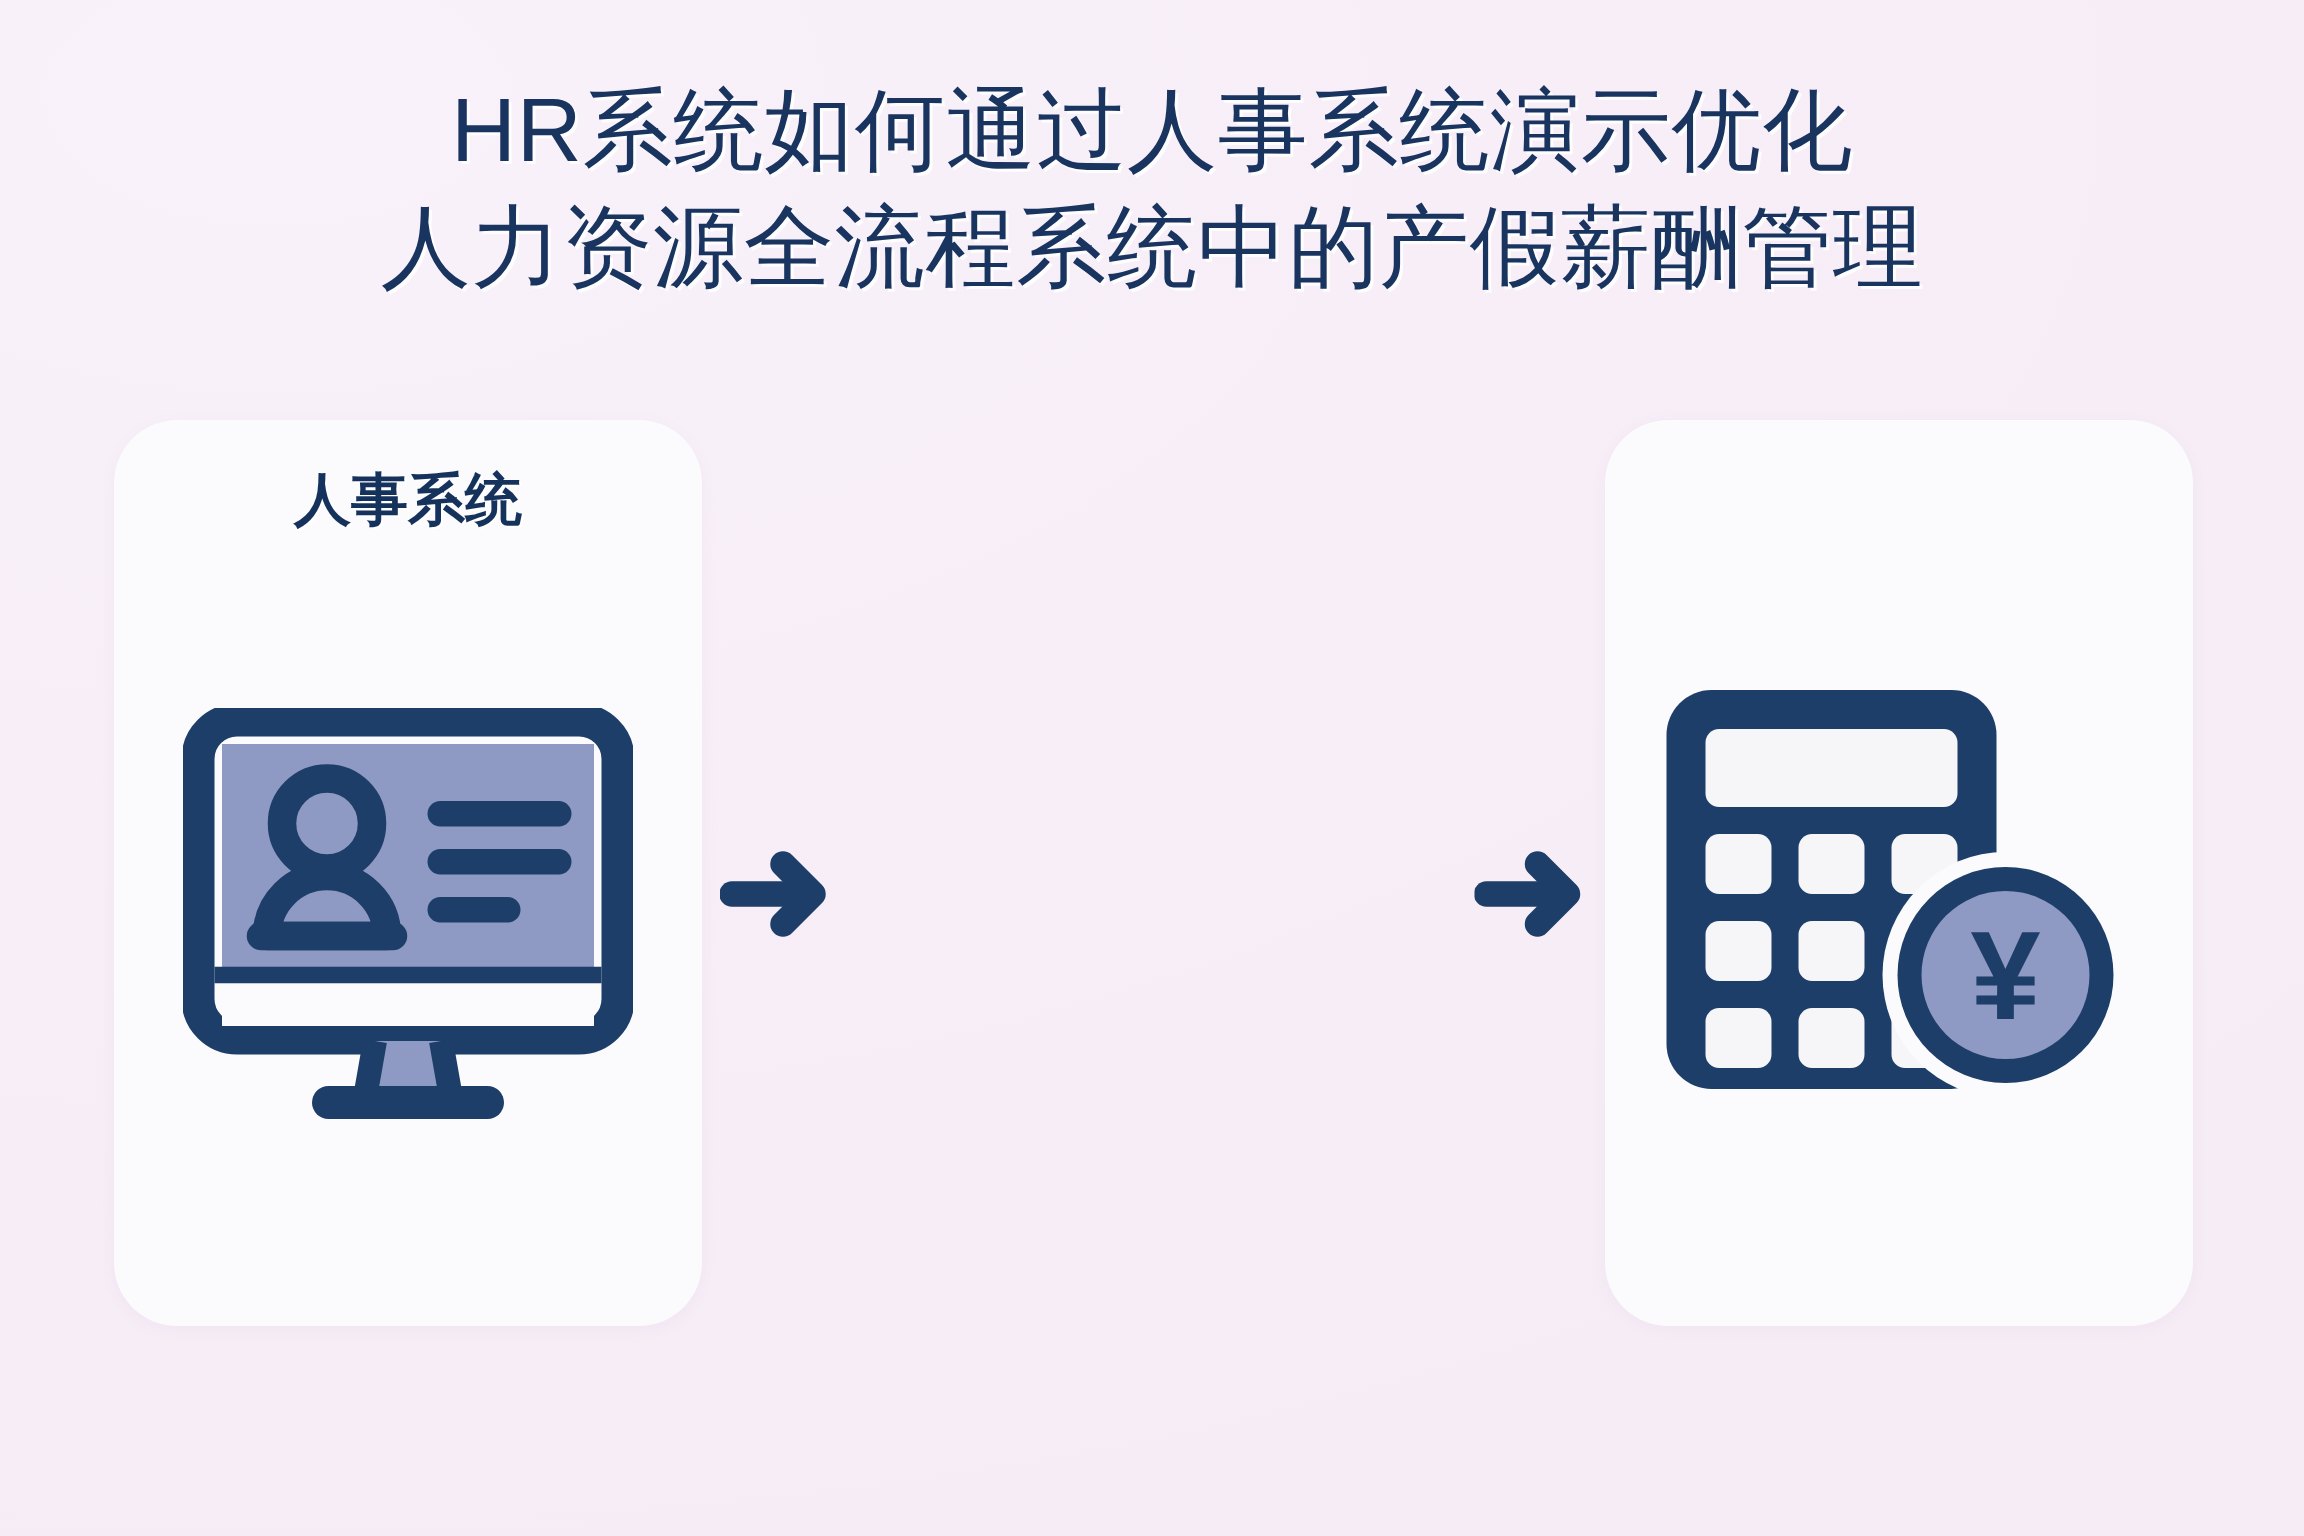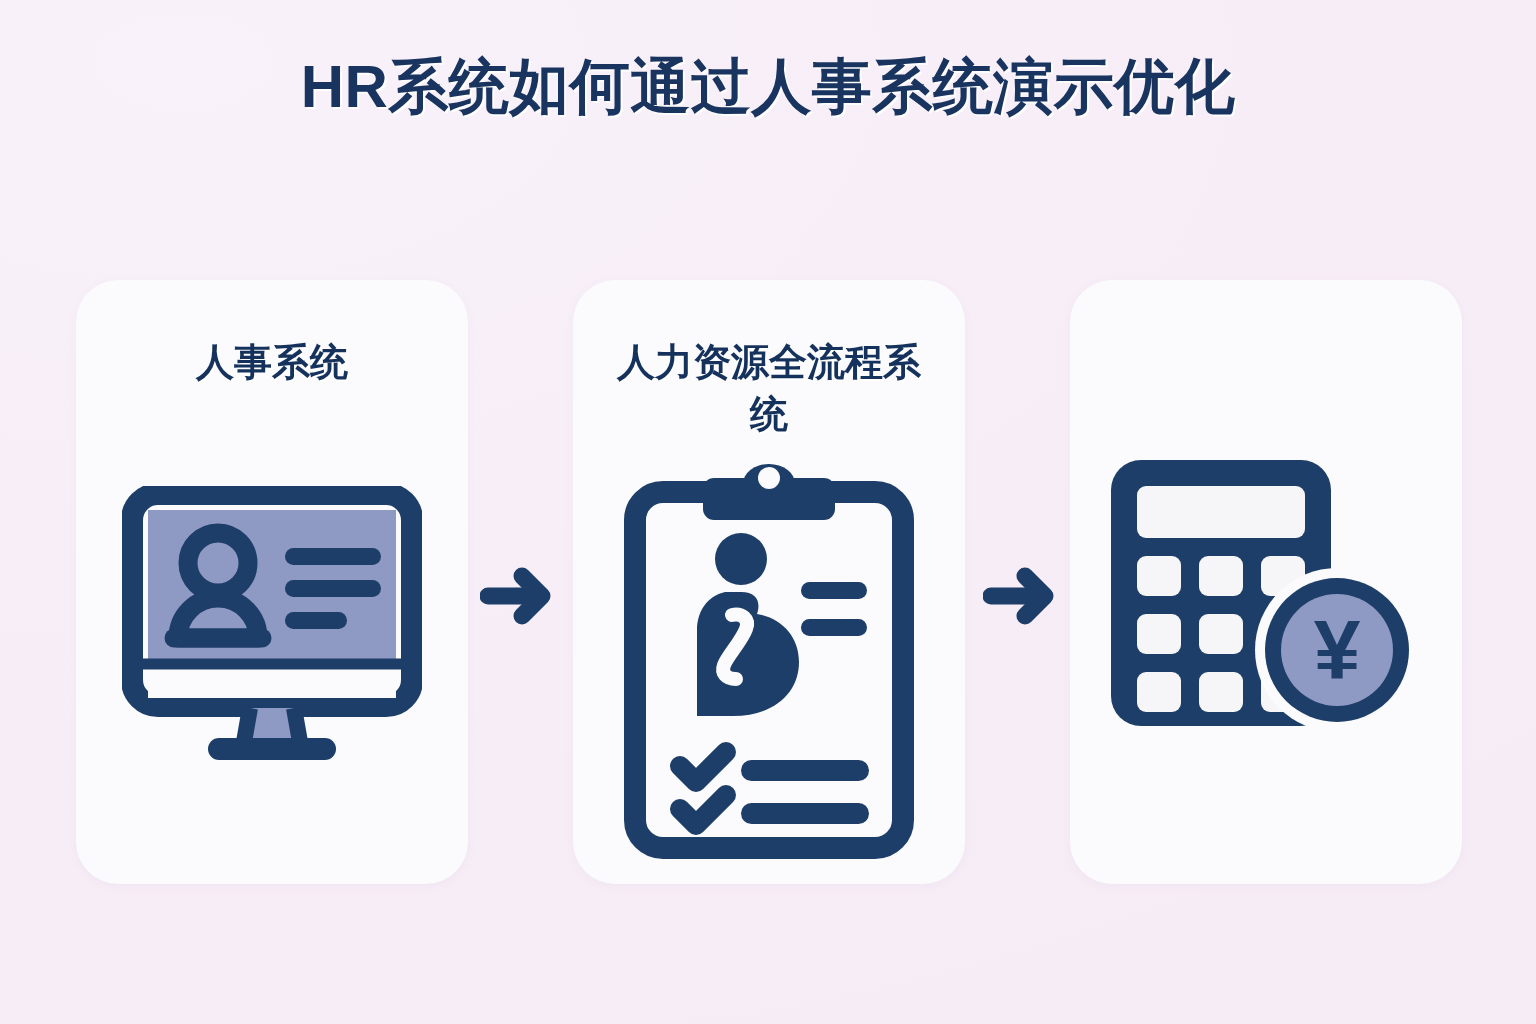--- a/index.html
+++ b/index.html
@@ -26,21 +26,21 @@
   .title-block {
     position: absolute;
     left: 0;
     top: 48px;
     width: 1536px;
     text-align: center;
   }
   .title-line {
     color: #1a3460;
     font-size: 60px;
-    font-weight: 700;
+    font-weight: 400;
     line-height: 78px;
     letter-spacing: 0.5px;
     white-space: nowrap;
     text-shadow: 2px 2px 0 rgba(255,255,255,0.85);
   }
 
   
   .cards {
     position: absolute;
     left: 76px;
@@ -65,21 +65,20 @@
     padding-top: 28px;
   }
   .card-title {
     color: #15325c;
     font-size: 38px;
     font-weight: 700;
     line-height: 52px;
     text-align: center;
     max-width: 330px;
     text-shadow: 1.5px 1.5px 0 rgba(255,255,255,0.9);
-    margin-top: 28px;
   }
   .card-icon {
     flex: 1;
     display: flex;
     align-items: center;
     justify-content: center;
     width: 100%;
   }
   .card-icon svg { display: block; }
 
@@ -97,20 +96,21 @@
   .arrow-2 { left: 976px; }
   .arrow svg { display: block; }
 </style>
 </head>
 <body>
 
 <div class="page">
 
   <div class="title-block">
     <div class="title-line">HR系统如何通过人事系统演示优化</div>
+    <div class="title-line">人力资源全流程系统中的产假薪酬管理</div>
   </div>
 
   <div class="cards">
 
     <div class="card">
       <div class="card-title">人事系统</div>
       <div class="card-icon">
         <svg width="300" height="300" viewBox="0 0 300 300" xmlns="http://www.w3.org/2000/svg">
 
           <rect x="10" y="8" width="280" height="212" rx="26" ry="26" fill="none" stroke="#1d3e68" stroke-width="22"></rect>
@@ -130,54 +130,20 @@
           <rect x="163" y="126" width="62" height="17" rx="8.5" fill="#1d3e68"></rect>
 
           <path d="M128 222 L172 222 L178 256 L122 256 Z" fill="#8e99c4"></path>
           <path d="M128 222 L122 256 M172 222 L178 256" stroke="#1d3e68" stroke-width="16" fill="none"></path>
 
           <rect x="86" y="252" width="128" height="22" rx="11" fill="#1d3e68"></rect>
         </svg>
       </div>
     </div>
 
-    <div class="card">
-      <div class="card-title">人力资源全流程系统</div>
-      <div class="card-icon">
-        <svg width="292" height="396" viewBox="0 0 292 396" xmlns="http://www.w3.org/2000/svg">
-
-          <rect x="12" y="28" width="268" height="356" rx="28" ry="28" fill="#fbfafc" stroke="#1d3e68" stroke-width="22"></rect>
-
-          <rect x="80" y="14" width="132" height="42" rx="11" fill="#1d3e68"></rect>
-          <path d="M120 20 a26 20 0 0 1 52 0 z" fill="#1d3e68"></path>
-          <circle cx="146" cy="14" r="11" fill="#fbfafc"></circle>
-
-          <circle cx="118" cy="95" r="26" fill="#1d3e68"></circle>
-
-          <path d="M102 128
-                   c-18 4 -28 20 -28 38
-                   l0 58
-                   l0 28 l36 0
-                   c42 0 66 -24 66 -54
-                   c0 -26 -18 -44 -42 -48
-                   c4 -12 0 -22 -16 -22 z" fill="#1d3e68"></path>
-
-          <path d="M109 151 c10 -2 18 4 14 14 c-5 13 -18 26 -22 36 c-3 8 2 14 12 14" fill="none" stroke="#fbfafc" stroke-width="14" stroke-linecap="round" stroke-linejoin="round"></path>
-
-          <rect x="178" y="118" width="66" height="17" rx="8.5" fill="#1d3e68"></rect>
-          <rect x="178" y="155" width="66" height="17" rx="8.5" fill="#1d3e68"></rect>
-
-          <path d="M57 302 l16 16 l30 -30" fill="none" stroke="#1d3e68" stroke-width="20" stroke-linecap="round" stroke-linejoin="round"></path>
-          <rect x="118" y="296" width="128" height="21" rx="10.5" fill="#1d3e68"></rect>
-
-          <path d="M57 345 l16 16 l30 -30" fill="none" stroke="#1d3e68" stroke-width="20" stroke-linecap="round" stroke-linejoin="round"></path>
-          <rect x="118" y="339" width="128" height="21" rx="10.5" fill="#1d3e68"></rect>
-        </svg>
-      </div>
-    </div>
 
     <div class="card">
       <div class="card-icon">
         <svg width="330" height="300" viewBox="0 0 330 300" xmlns="http://www.w3.org/2000/svg">
           <defs>
             <mask id="coinMask">
               <rect x="0" y="0" width="330" height="300" fill="#fff"></rect>
               <circle cx="236" cy="204" r="82" fill="#000"></circle>
             </mask>
           </defs>

